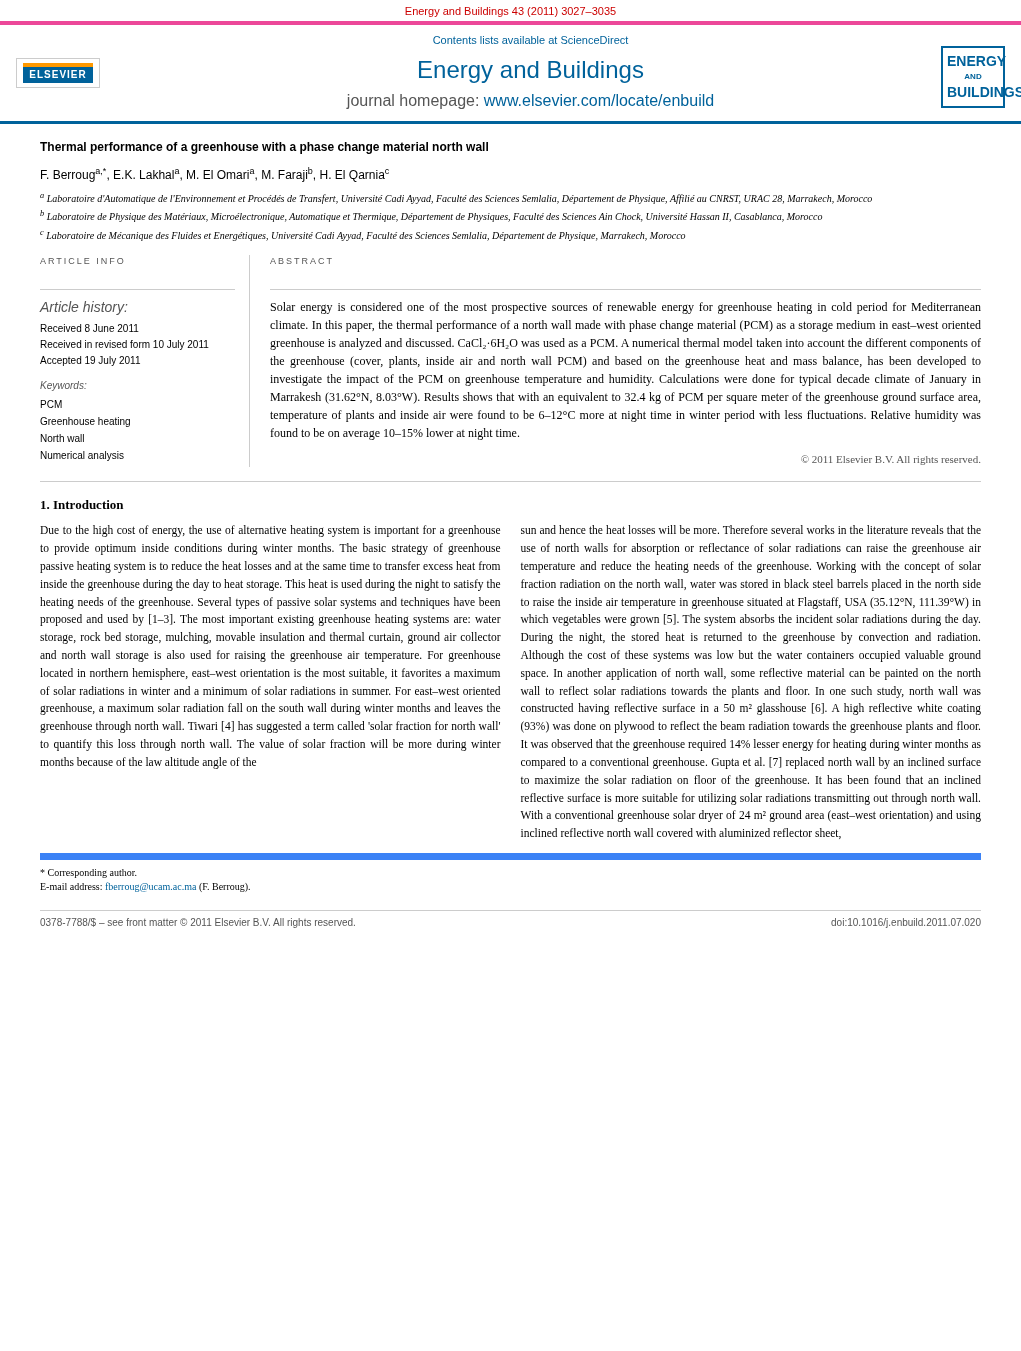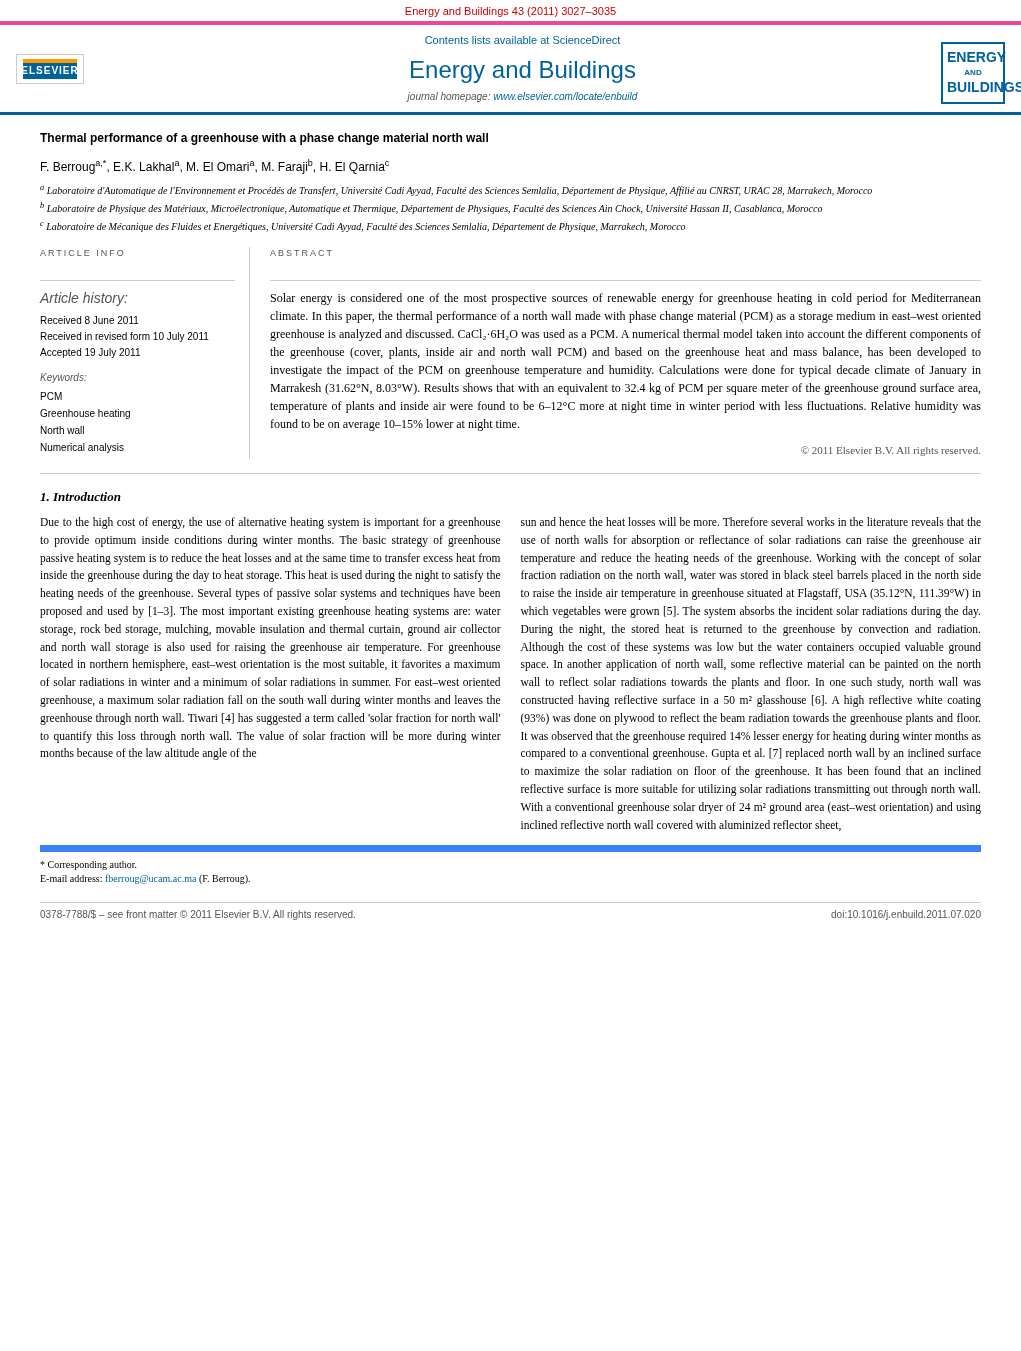--- a/index.html
+++ b/index.html
@@ -21,21 +21,21 @@
       font-family: Arial, sans-serif;
       border-bottom: 4px solid #ec4899;
     }
     .journal-header {
       display: flex;
       align-items: center;
       padding: 8px 16px;
       border-bottom: 3px solid #00629b;
     }
     .elsevier-logo {
-      width: 68px;
+      width: 84px;
       margin-right: 20px;
       flex-shrink: 0;
     }
     .elsevier-logo-box {
       background: #fff;
       border: 1px solid #ccc;
       padding: 4px 6px;
       text-align: center;
     }
     .journal-center {
@@ -48,24 +48,23 @@
       font-family: Arial, sans-serif;
     }
     .journal-title {
       font-size: 24px;
       color: #00629b;
       font-family: Arial, sans-serif;
       font-weight: normal;
       margin: 4px 0;
     }
     .journal-homepage {
-      font-size: 10px;
-      font-family: Arial, sans-serif;
-      color: #555;
-      font-style: italic;
+      font-size: 16px;
+      font-family: Arial, sans-serif;
+      color: #555;
     }
     .journal-homepage a, .journal-homepage span.link {
       color: #00629b;
     }
     .journal-logo-right {
       width: 64px;
       flex-shrink: 0;
       margin-top: 8px;
     }
     .logo-box-right {
@@ -191,21 +190,20 @@
     .body-right {
       flex: 1;
       font-size: 11.5px;
       line-height: 1.55;
       text-align: justify;
     }
     .section-number {
       font-weight: bold;
       font-size: 13px;
       margin-bottom: 4px;
-      font-style: italic;
     }
     .footnote-area {
       border-top: 7px solid #3b82f6;
       margin-top: 10px;
       padding-top: 6px;
       font-size: 10px;
     }
     .footer-bar {
       margin-top: 16px;
       border-top: 1px solid #ccc;

